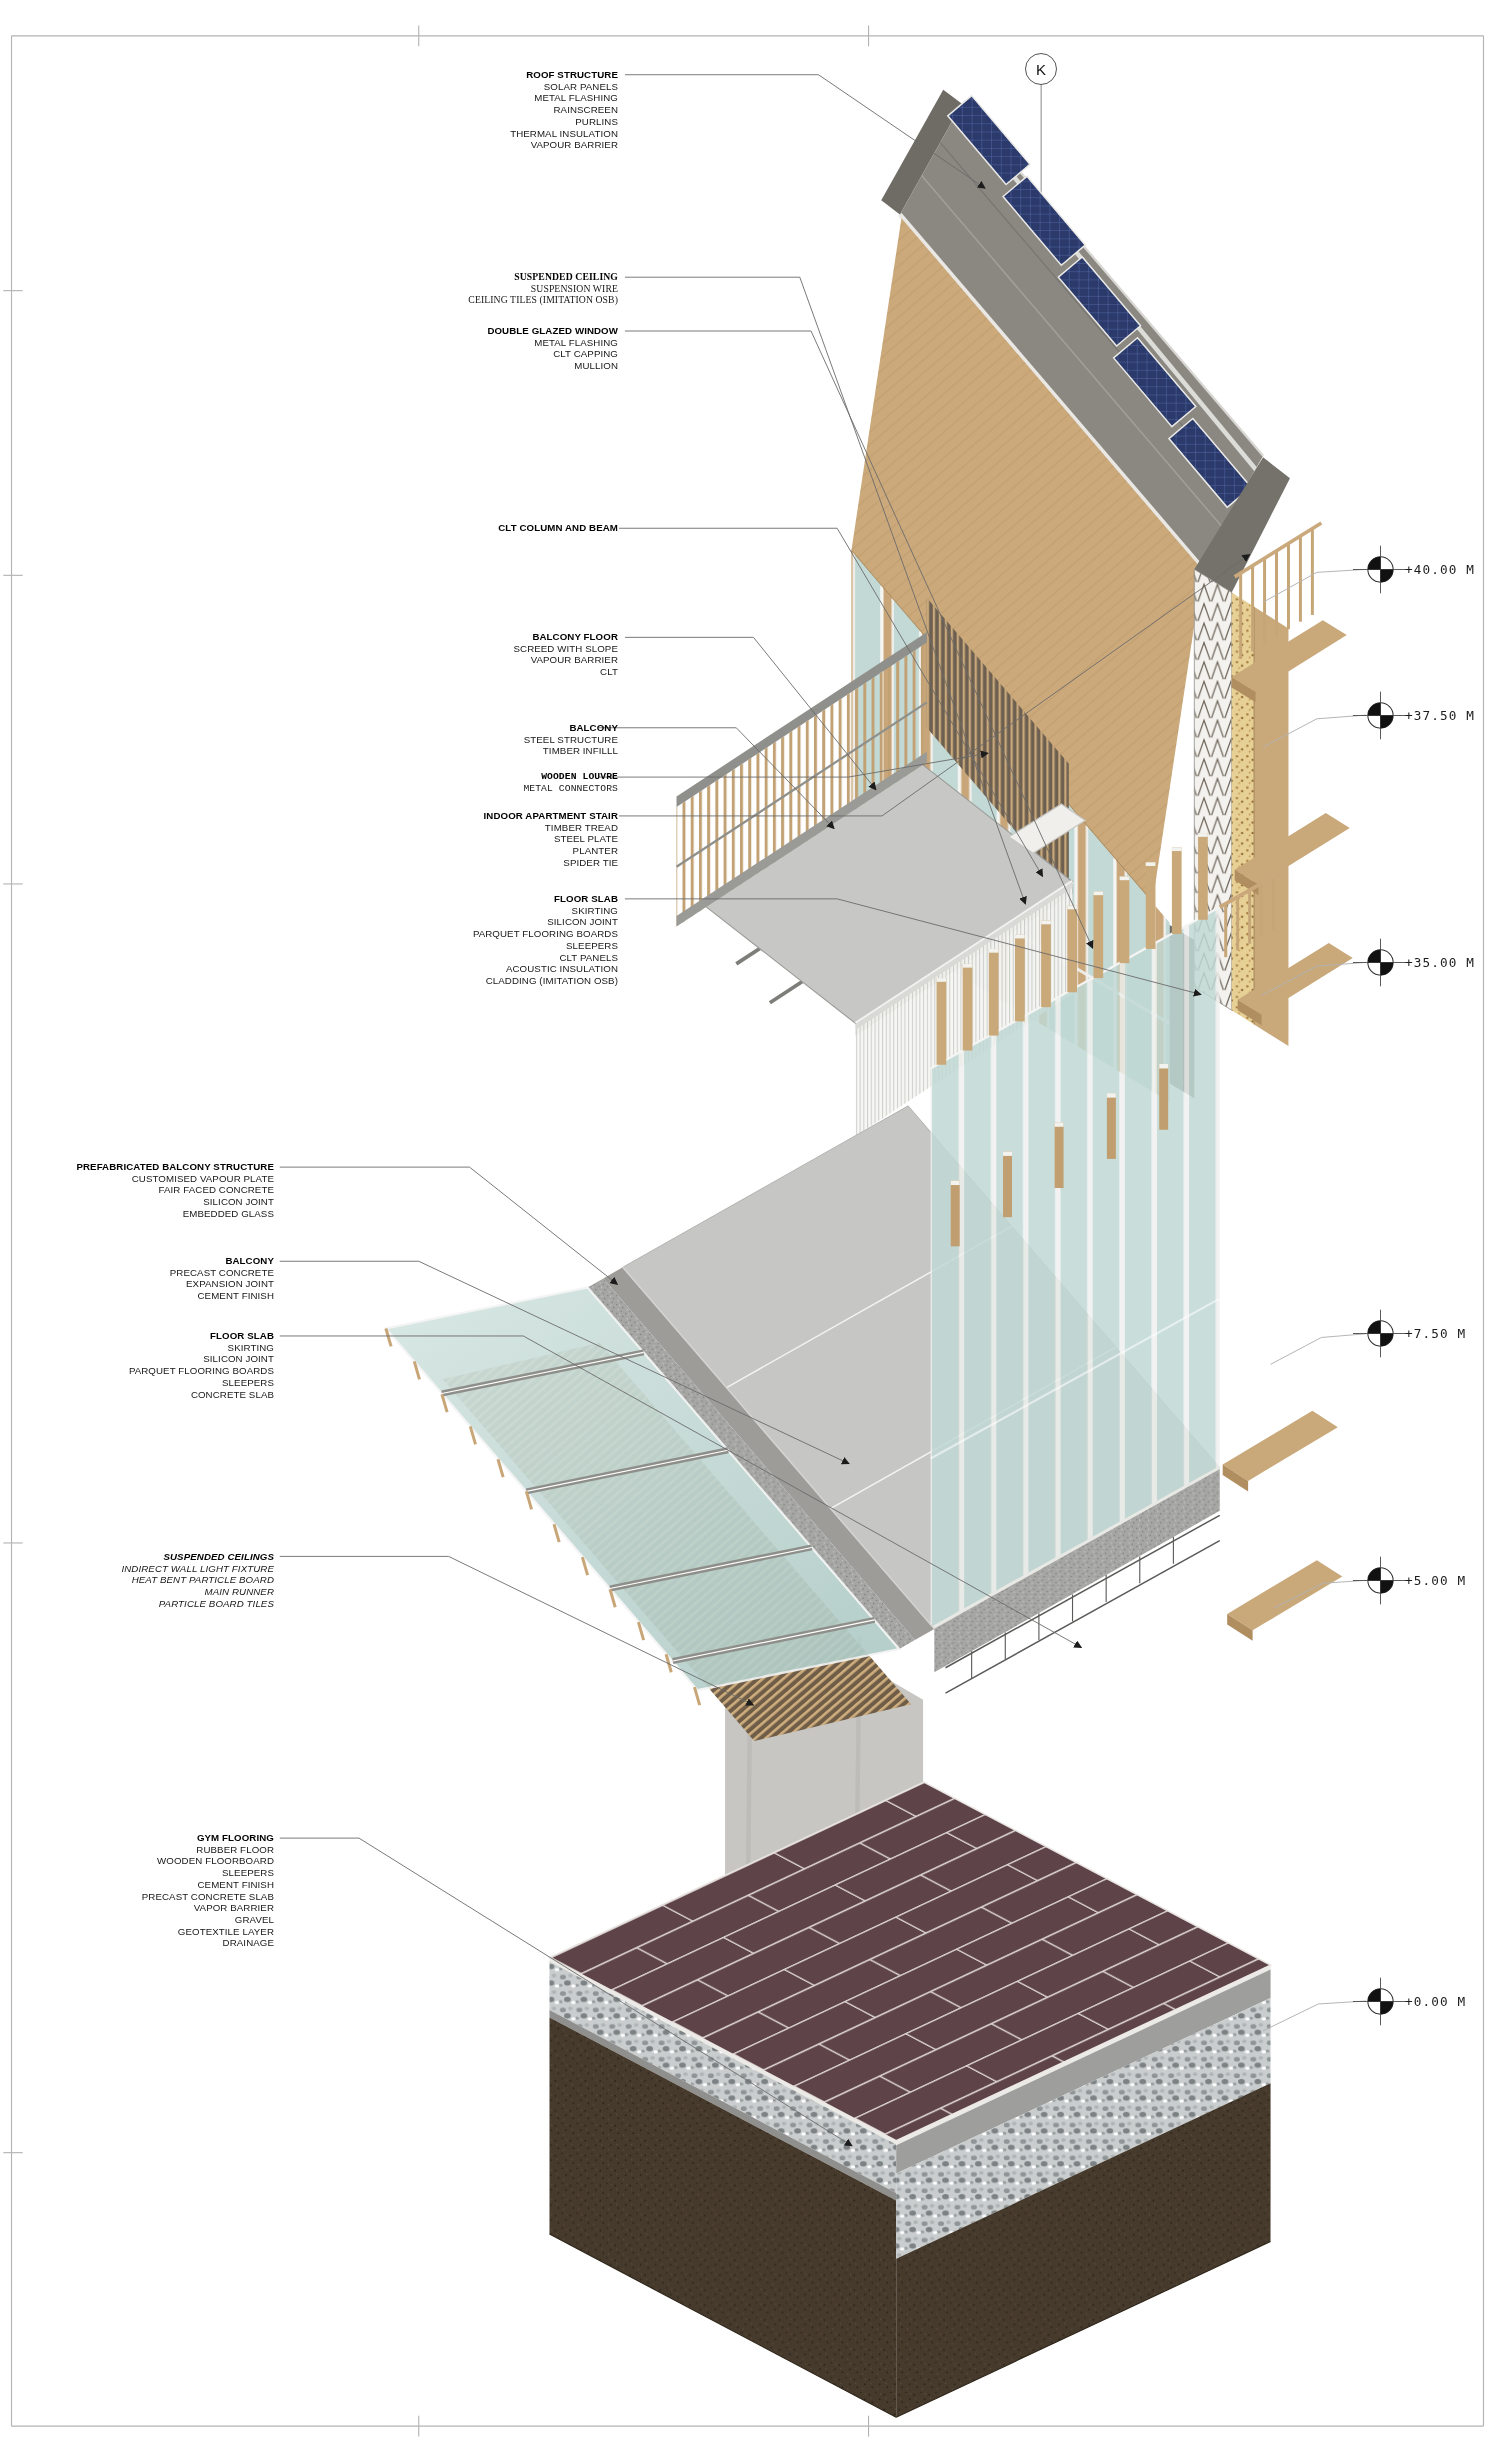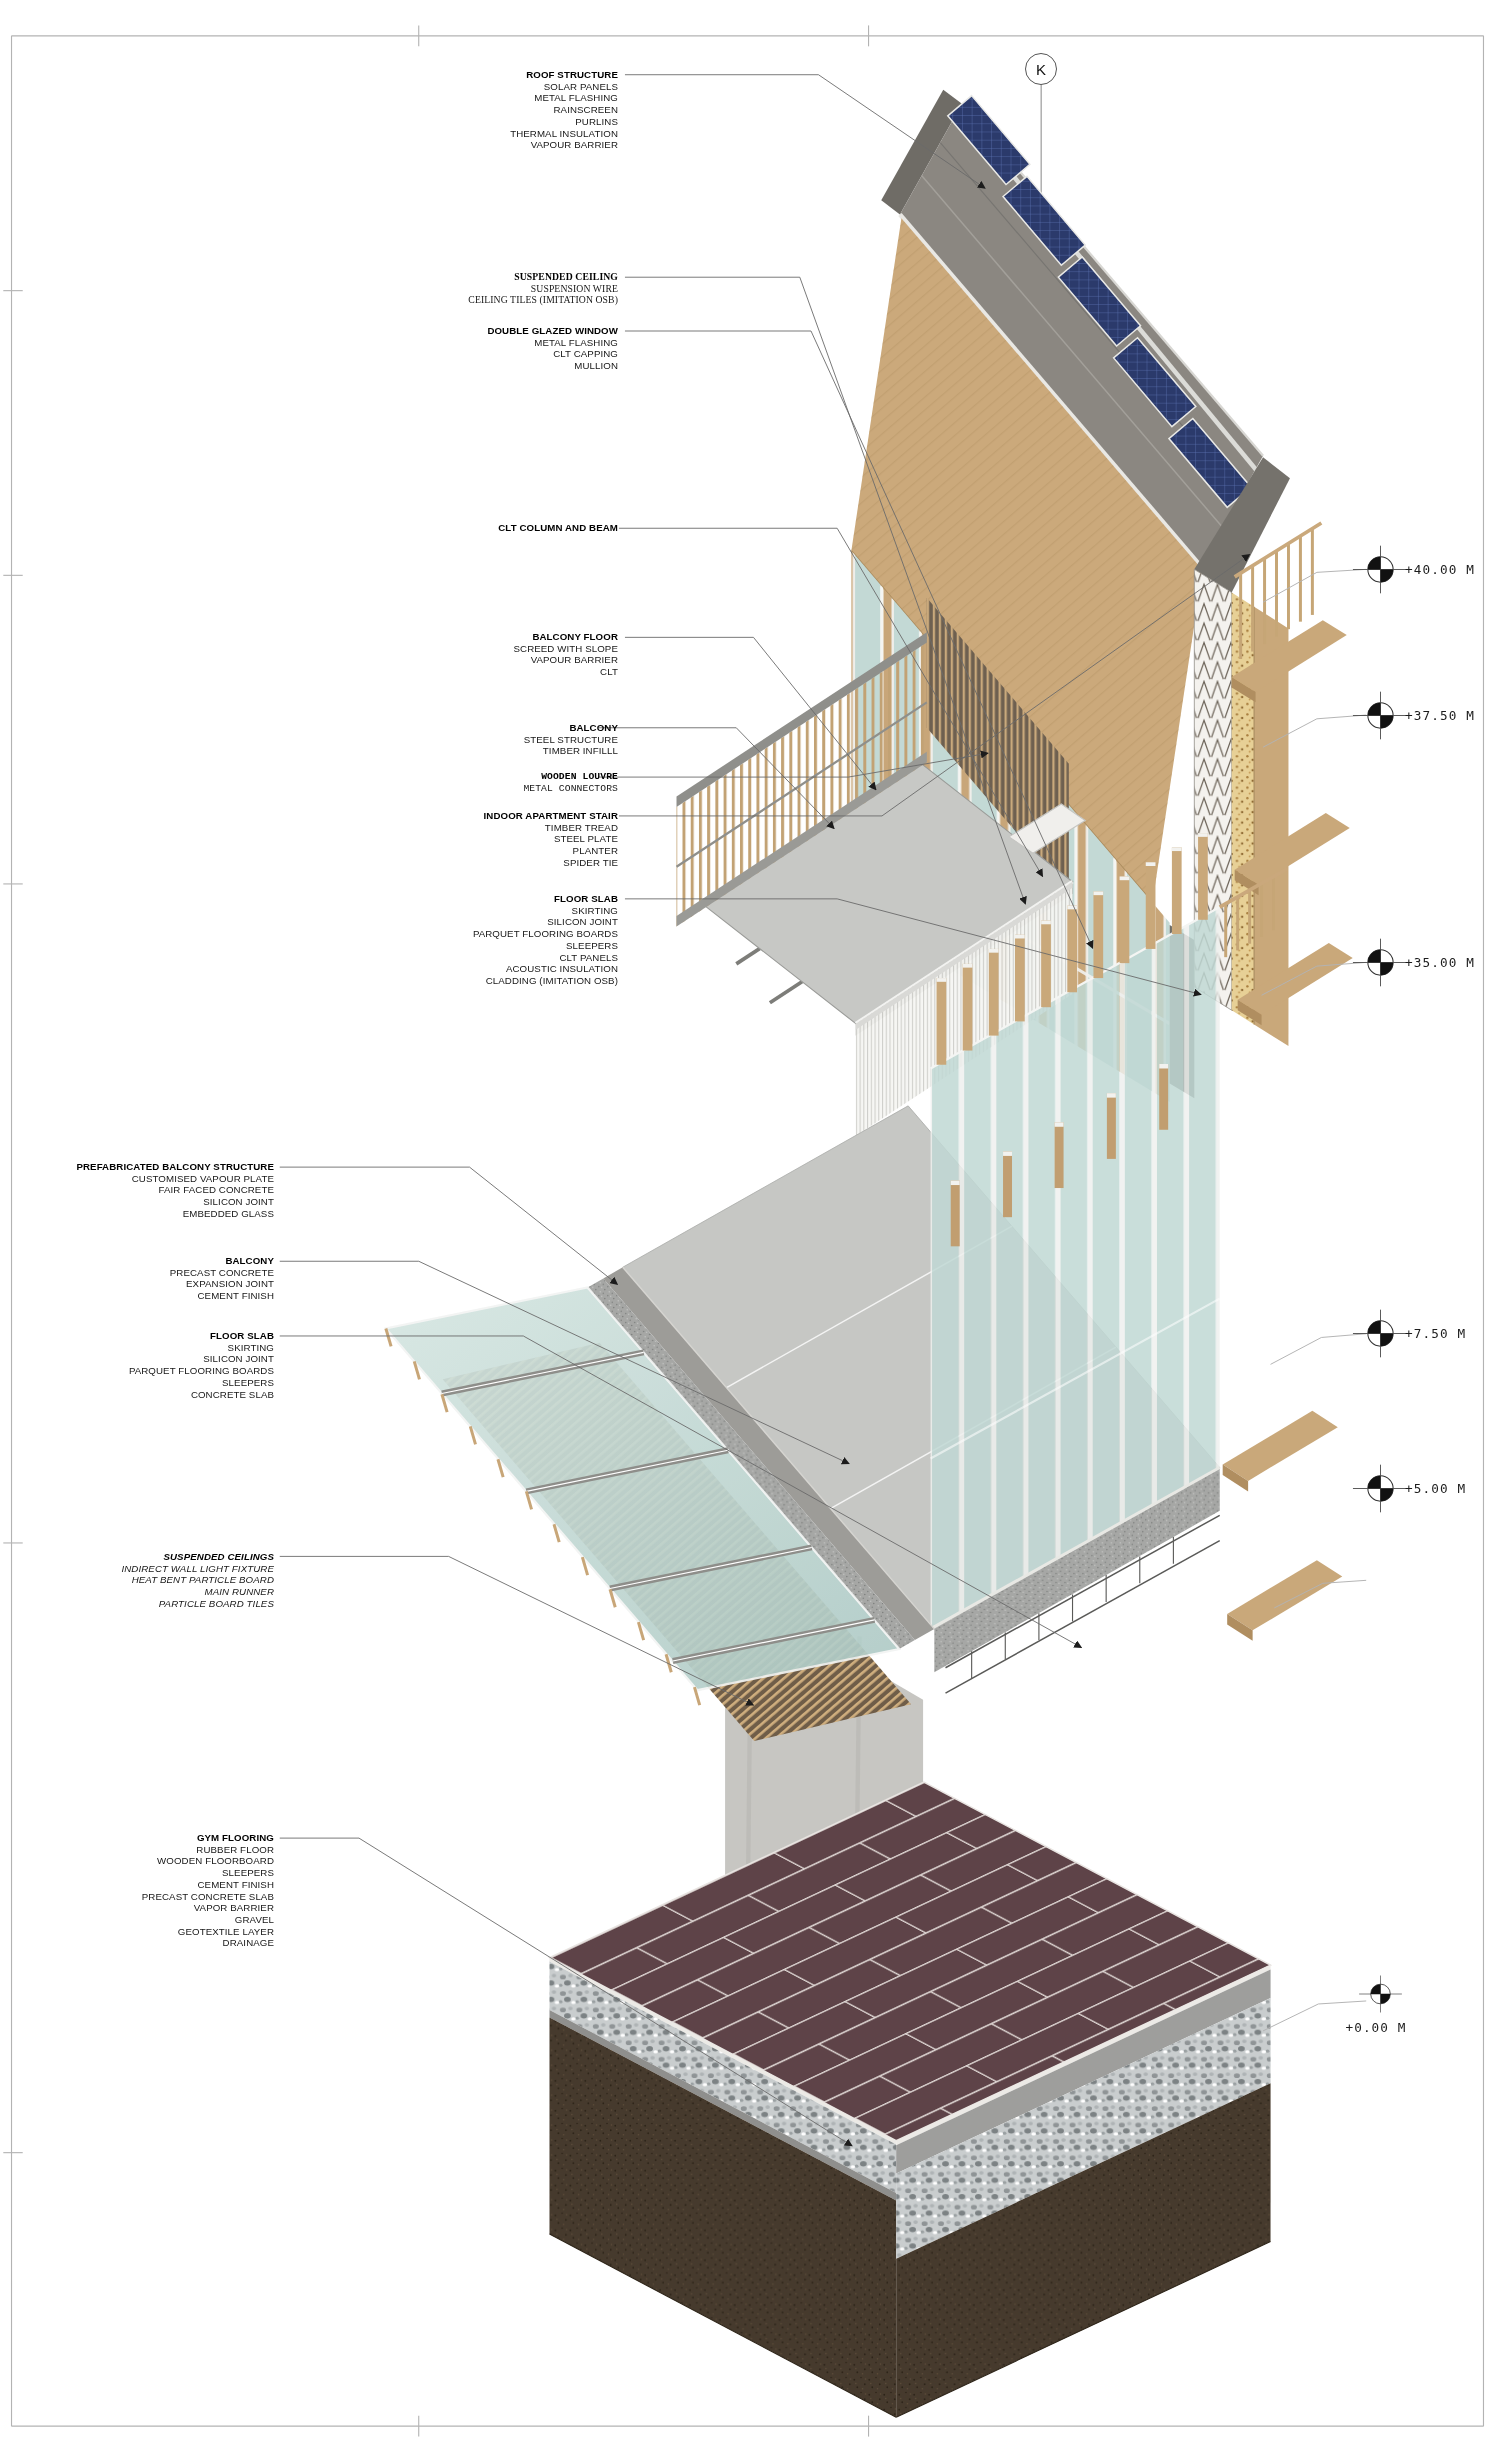--- a/index.html
+++ b/index.html
@@ -508,31 +508,31 @@
       <div class="elev" style="top: 1300px;">
         <svg class="esym" width="67" height="67" viewBox="0 0 90 90">
           <circle cx="45" cy="45" r="17" fill="#ffffff" stroke="#333333" stroke-width="1.4"></circle>
           <line x1="45" y1="13" x2="45" y2="77" stroke="#555555" stroke-width="1.3"></line>
           <line x1="8" y1="45" x2="82" y2="45" stroke="#555555" stroke-width="1.3"></line>
           <path d="M45,45 L28,45 A17,17 0 0 1 45,28 Z" fill="#111111"></path>
           <path d="M45,45 L62,45 A17,17 0 0 1 45,62 Z" fill="#111111"></path>
         </svg>
         <span class="etxt">+7.50 M</span>
       </div>
-      <div class="elev" style="top: 1455px; text-align: right;">
+      <div class="elev" style="top: 1547px; text-align: right;">
         <svg class="esym" width="67" height="67" viewBox="0 0 90 90">
           <circle cx="45" cy="45" r="17" fill="#ffffff" stroke="#333333" stroke-width="1.4"></circle>
           <line x1="45" y1="13" x2="45" y2="77" stroke="#555555" stroke-width="1.3"></line>
           <line x1="8" y1="45" x2="82" y2="45" stroke="#555555" stroke-width="1.3"></line>
           <path d="M45,45 L28,45 A17,17 0 0 1 45,28 Z" fill="#111111"></path>
           <path d="M45,45 L62,45 A17,17 0 0 1 45,62 Z" fill="#111111"></path>
         </svg>
         <span class="etxt">+5.00 M</span>
       </div>
-      <div class="elev" style="top: 1968px; flex-direction: column;">
+      <div class="elev" style="top: 1968px;">
         <svg class="esym" width="67" height="67" viewBox="0 0 90 90">
           <circle cx="45" cy="45" r="17" fill="#ffffff" stroke="#333333" stroke-width="1.4"></circle>
           <line x1="45" y1="13" x2="45" y2="77" stroke="#555555" stroke-width="1.3"></line>
           <line x1="8" y1="45" x2="82" y2="45" stroke="#555555" stroke-width="1.3"></line>
           <path d="M45,45 L28,45 A17,17 0 0 1 45,28 Z" fill="#111111"></path>
           <path d="M45,45 L62,45 A17,17 0 0 1 45,62 Z" fill="#111111"></path>
         </svg>
         <span class="etxt">+0.00 M</span>
       </div>
     </div>

